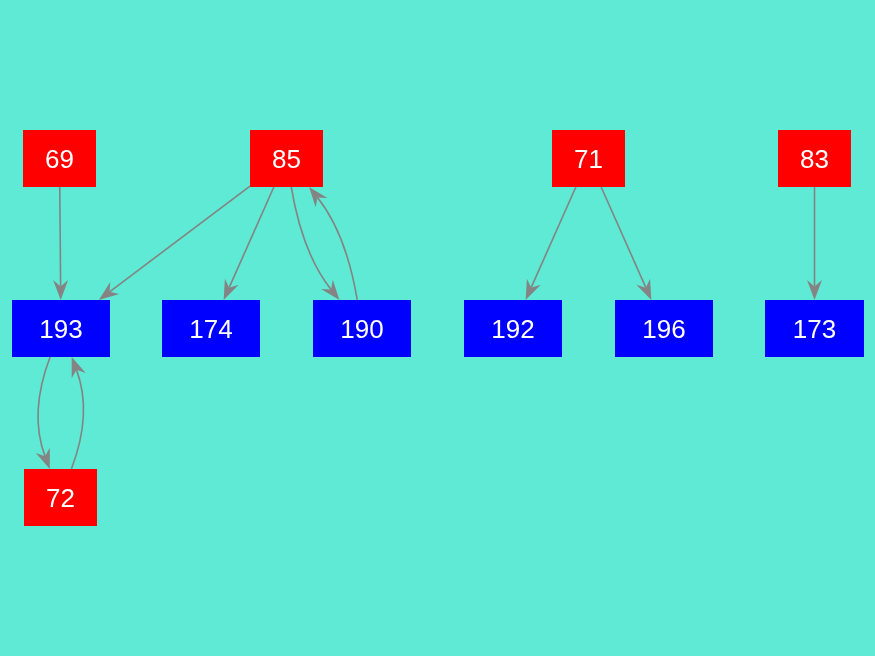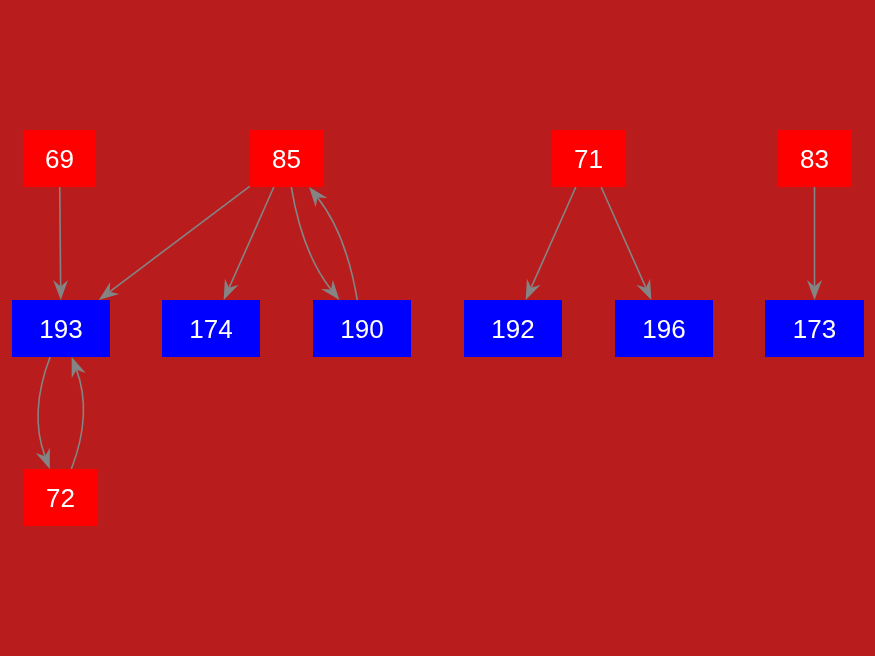--- a/index.html
+++ b/index.html
@@ -5,21 +5,21 @@
   html, body {
     margin: 0;
     padding: 0;
     background: #ffffff;
     font-family: "Liberation Sans", sans-serif;
   }
   .canvas-wrap {
     position: relative;
     width: 875px;
     height: 656px;
-    background: #b91c1c;
+    background: #5eead4;
     overflow: hidden;
   }
   svg.graph {
     display: block;
     width: 875px;
     height: 656px;
   }
   .node-label {
     font-family: "Liberation Sans", sans-serif;
     font-size: 26px;

